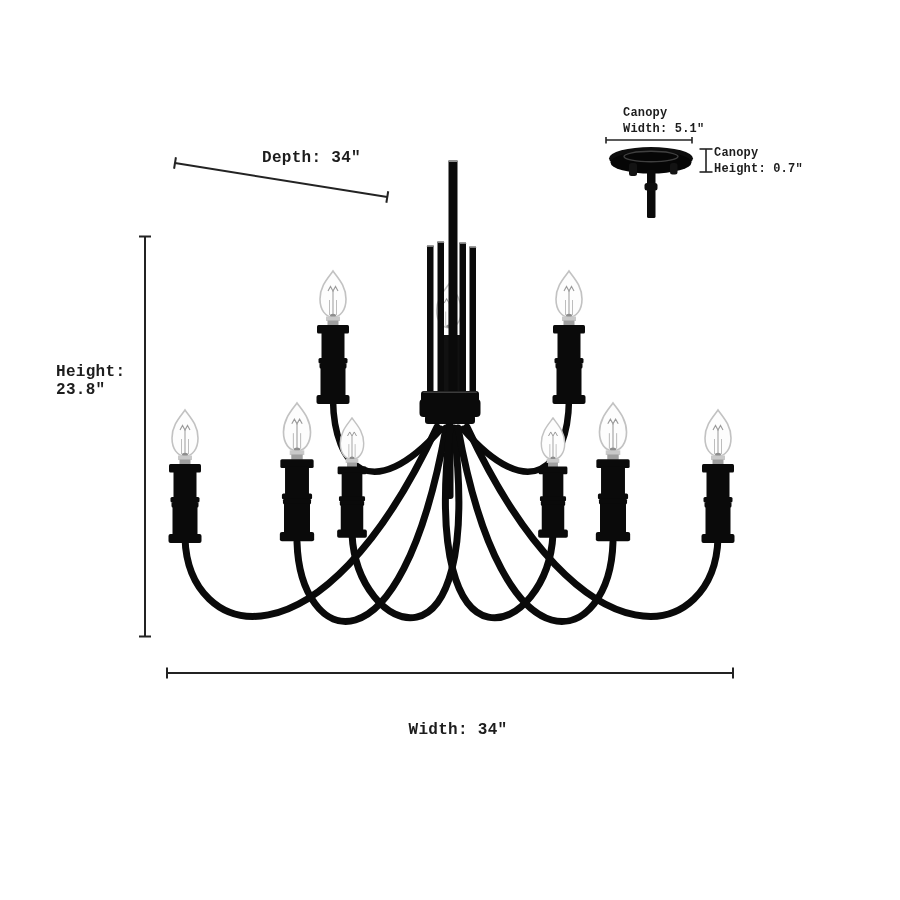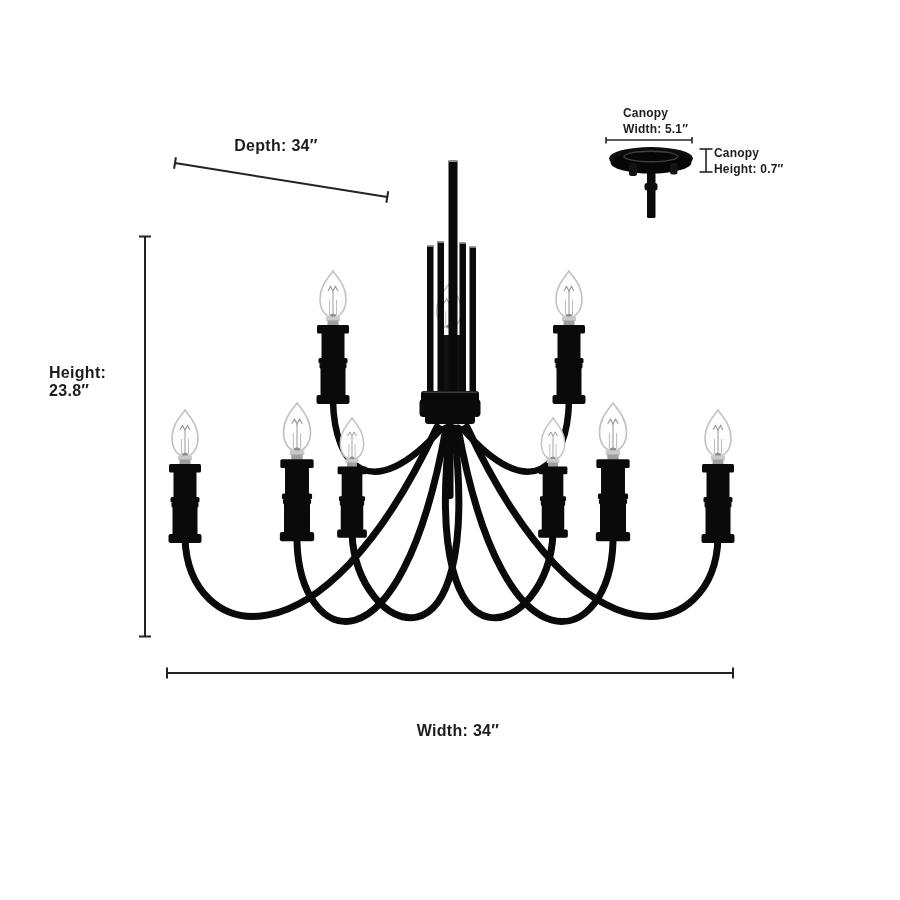--- a/index.html
+++ b/index.html
@@ -4,20 +4,21 @@
 <style>
   html,body{margin:0;padding:0;background:#ffffff;}
   .stage{
     position:relative;width:900px;height:900px;background:#ffffff;overflow:hidden;
     font-family:"Liberation Sans", sans-serif;color:#1d1d1d;
   }
   .stage svg{position:absolute;left:0;top:0;}
   .dim-label{
     position:absolute;font-weight:700;color:#1d1d1d;white-space:pre-line;
     letter-spacing:.3px;
+    font-family:Liberation Mono, monospace;
   }
   .dim-label.big{font-size:16px;line-height:1.1;}
   .dim-label.small{font-size:12px;line-height:1.3;letter-spacing:.2px;}
   .center{text-align:center;}
 </style>
 </head>
 <body>
 
 <div class="stage">
 
@@ -138,23 +139,23 @@
       </g>
 
       <g>
         <line x1="167" y1="673" x2="733" y2="673"></line>
         <line x1="167" y1="667.5" x2="167" y2="678.5"></line>
         <line x1="733" y1="667.5" x2="733" y2="678.5"></line>
       </g>
     </g>
   </svg>
 
-  <div class="dim-label big center" style="left:191px;top:137px;width:170px;">Depth: 34″</div>
+  <div class="dim-label big center" style="left:191px;top:150px;width:170px;text-align:right;">Depth: 34″</div>
 
-  <div class="dim-label big" style="left:49px;top:364px;width:85px;">Height:
+  <div class="dim-label big" style="left:56px;top:364px;width:85px;">Height:
 23.8″</div>
 
   <div class="dim-label big center" style="left:373px;top:722px;width:170px;">Width: 34″</div>
 
   <div class="dim-label small" style="left:623px;top:106px;width:100px;">Canopy
 Width: 5.1″</div>
 
   <div class="dim-label small" style="left:714px;top:146px;width:100px;">Canopy
 Height: 0.7″</div>
 

